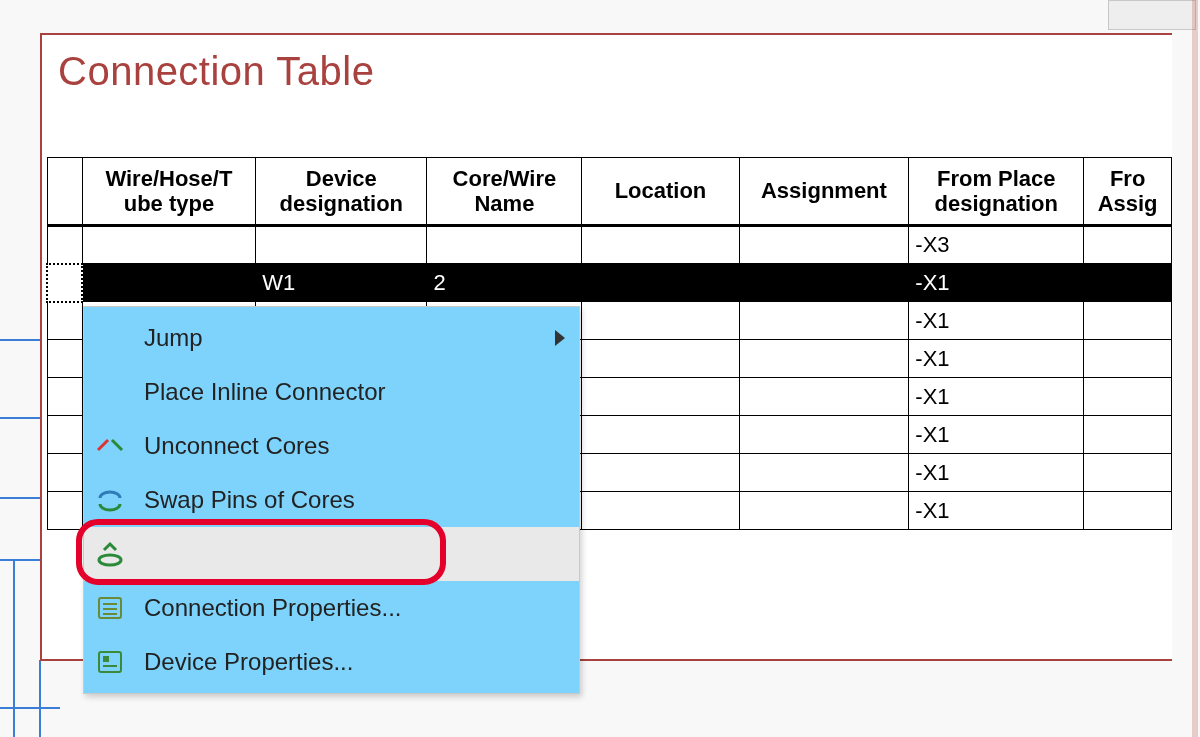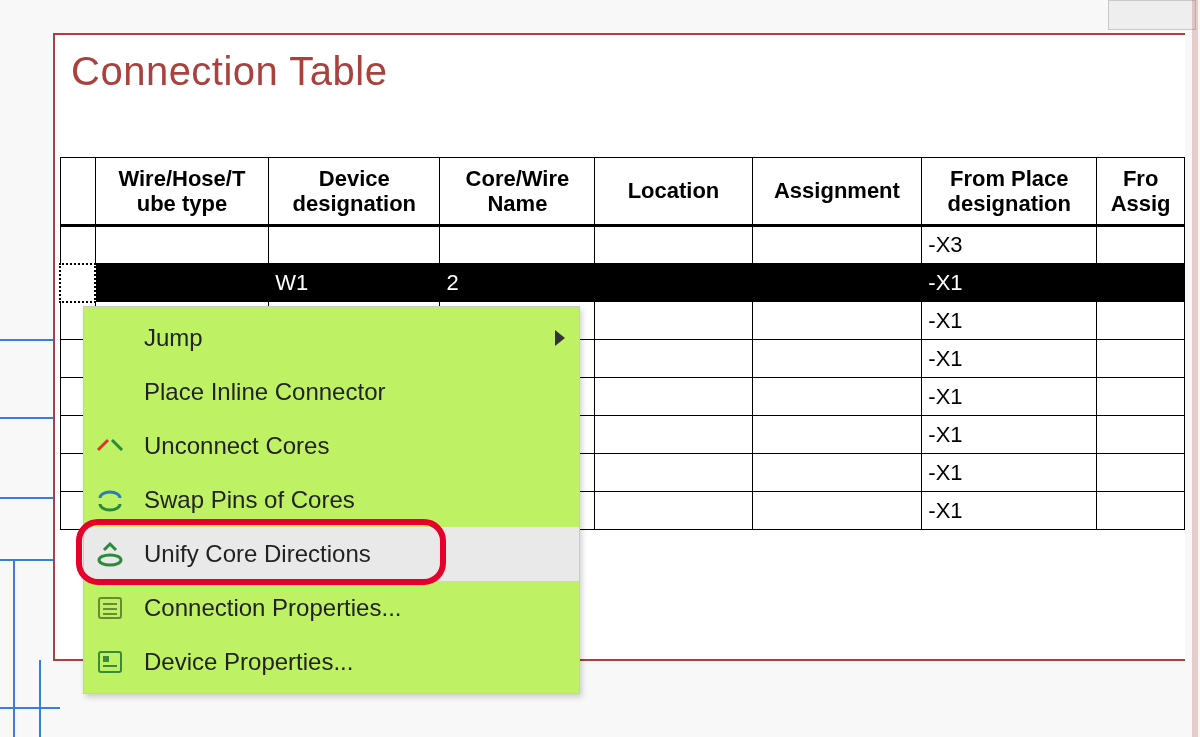--- a/index.html
+++ b/index.html
@@ -15,21 +15,21 @@
   
   .bg-lines {
     position: absolute;
     left: 0; top: 0; width: 1200px; height: 737px;
     pointer-events: none;
   }
 
   
   .panel {
     position: absolute;
-    left: 53px;
+    left: 40px;
     top: 33px;
     width: 1132px;  
     height: 628px;
     background: #ffffff;
     border: 2px solid #a9413e;
     border-right: none; 
     box-shadow: none;
   }
   .panel-title {
     position: absolute;
@@ -111,21 +111,21 @@
     width:26px;height:26px;
   }
   .funnel svg { width:26px;height:26px; }
 
   
   .ctx-menu {
     position: absolute;
     left: 83px;
     top: 306px;
     width: 497px;
-    background: #bef264;
+    background: #7dd3fc;
     border: 1px solid #c9c9c9;
     box-shadow: 2px 3px 6px rgba(0,0,0,0.18);
     padding: 4px 0;
     font-size: 24px;
   }
   .ctx-item {
     display:flex;
     align-items:center;
     height: 54px;
     padding: 0 14px 0 10px;
@@ -351,21 +351,20 @@
     </span>
     <span class="label">Swap Pins of Cores</span>
   </div>
   <div class="ctx-item highlight">
     <span class="ico">
       <svg viewBox="0 0 32 32">
         <ellipse cx="16" cy="22" rx="11" ry="5" fill="none" stroke="#2a8a3a" stroke-width="3"></ellipse>
         <path d="M10 12 L16 6 L22 12" fill="none" stroke="#2a8a3a" stroke-width="3"></path>
       </svg>
     </span>
-    <span class="label">Unify Core Directions</span>
   </div>
   <div class="ctx-item">
     <span class="ico">
       <svg viewBox="0 0 32 32">
           <rect x="5" y="6" width="22" height="20" rx="2" fill="none" stroke="#6a8a3a" stroke-width="2"></rect>
           <line x1="9" y1="12" x2="23" y2="12" stroke="#6a8a3a" stroke-width="2"></line>
           <line x1="9" y1="17" x2="23" y2="17" stroke="#6a8a3a" stroke-width="2"></line>
           <line x1="9" y1="22" x2="23" y2="22" stroke="#6a8a3a" stroke-width="2"></line>
         </svg>
     </span>

